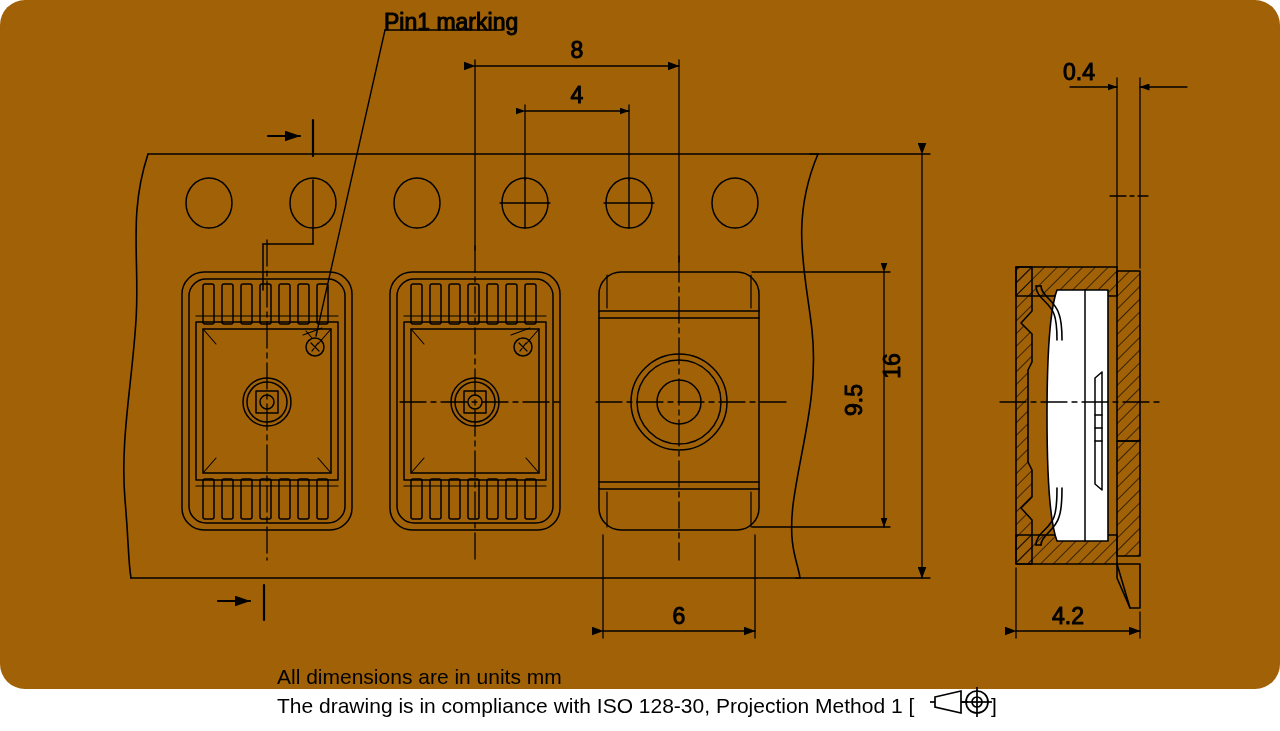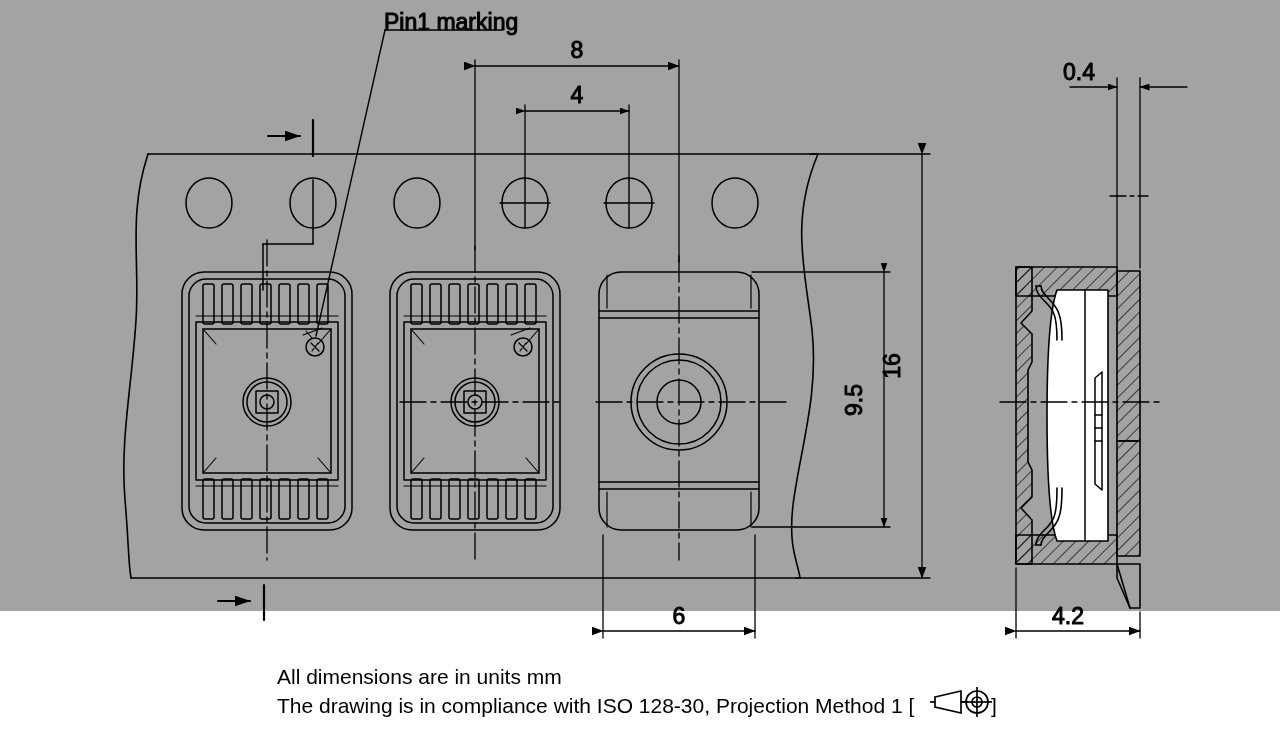--- a/index.html
+++ b/index.html
@@ -1,18 +1,18 @@
 <!DOCTYPE html>
 <html><head>
 <meta charset="utf-8">
 <style>
   html,body{margin:0;padding:0;background:#ffffff;}
   body{width:1280px;height:731px;overflow:hidden;
        font-family:"Liberation Sans","DejaVu Sans",sans-serif;}
-  #root{position:relative;width:1280px;height:611px;background:#a3a3a3;}
+  #root{position:relative;width:1280px;height:689px;background:#a16207;border-radius:25px;}
   svg{display:block;}
   .lbl{font-family:"Liberation Sans","DejaVu Sans",sans-serif;fill:#000;}
 </style>
 </head>
 <body>
 
 <div id="root">
 
 <svg width="1280" height="731" viewBox="0 0 1280 731">
 

